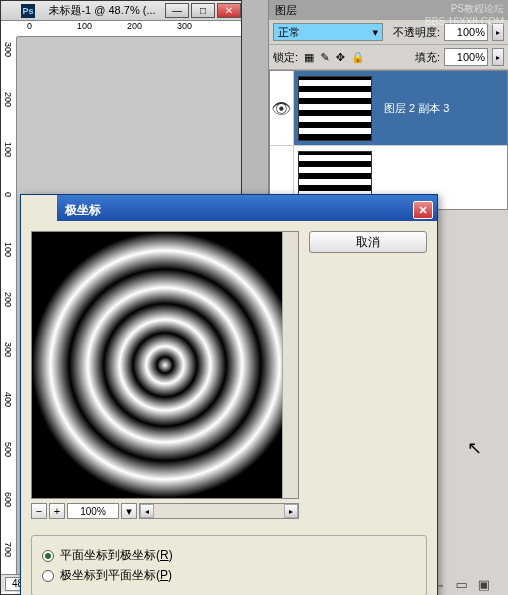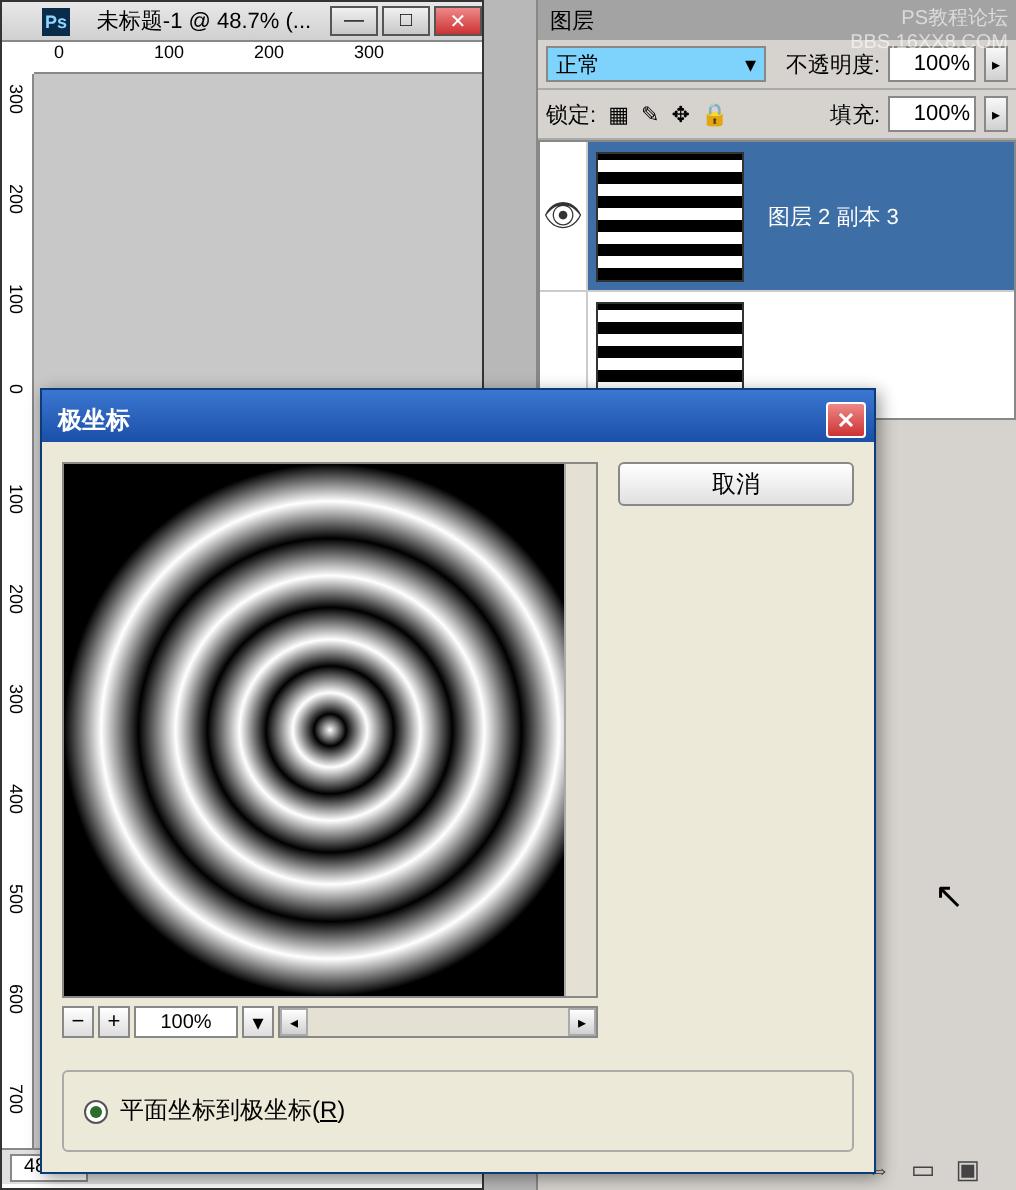--- a/index.html
+++ b/index.html
@@ -47,21 +47,21 @@
 .layer-thumb.stripes { background: repeating-linear-gradient(0deg, #000 0, #000 6px, #fff 6px, #fff 12px); }
 .layer-name { font-size: 11px; padding-left: 8px; }
 
 .panel-footer { position: absolute; bottom: 0; right: 12px; height: 22px; display: flex; gap: 10px; align-items: center; background: #d6d3ce; padding: 2px 6px; }
 .panel-footer span { font-size: 13px; color: #444; }
 
 .watermark { position: absolute; top: 2px; right: 4px; color: rgba(255,255,255,0.6); font-size: 10px; text-align: right; }
 
 
 .dialog { position: absolute; left: 20px; top: 194px; width: 418px; background: #ece9d8; border: 1px solid #0a3b7a; box-shadow: 2px 2px 8px rgba(0,0,0,0.4); }
-.dlg-title { height: 26px; background: linear-gradient(#3b77d1,#1b4fa8); color: #fff; display: flex; align-items: center; padding: 4px 4px 0 8px; font-size: 12px; font-weight: bold; }
+.dlg-title { height: 26px; background: linear-gradient(#3b77d1,#1b4fa8); color: #fff; display: flex; align-items: center; padding: 4px 4px 0 8px; font-size: 12px; font-weight: bold; margin-left: 36px; }
 .dlg-close { margin-left: auto; width: 20px; height: 18px; background: linear-gradient(#e88,#c33); border: 1px solid #fff; color: #fff; display: flex; align-items: center; justify-content: center; font-size: 11px; border-radius: 2px; }
 .dlg-body { padding: 10px; display: flex; gap: 10px; }
 .preview-wrap { width: 268px; }
 .preview-box { width: 268px; height: 268px; border: 1px solid #888; background: #fff; position: relative; overflow: hidden; }
 .preview-box svg { width: 100%; height: 100%; display: block; }
 .preview-scroll-v { position: absolute; right: 0; top: 0; width: 16px; height: 268px; background: #e4e0d4; border-left: 1px solid #aaa; }
 .zoom-row { display: flex; align-items: center; margin-top: 4px; gap: 2px; }
 .zoom-btn { width: 16px; height: 16px; border: 1px solid #888; background: linear-gradient(#fff,#ddd); font-size: 11px; display: flex; align-items: center; justify-content: center; }
 .zoom-val { width: 52px; height: 16px; border: 1px solid #888; background: #fff; font-size: 10px; text-align: center; display: flex; align-items: center; justify-content: center; }
 .zoom-scroll { flex: 1; height: 16px; border: 1px solid #888; background: #e4e0d4; display: flex; }
@@ -206,16 +206,20 @@
     </div>
     <div class="dlg-right">
       <div class="dlg-btn">取消</div>
     </div>
   </div>
   <div class="radio-group">
     <div class="radio-row">
       <div class="radio checked"></div>
       <span><span>平面坐标到极坐标(</span><span class="shortcut">R</span><span>)</span></span>
     </div>
+    <div class="radio-row">
+      <div class="radio"></div>
+      <span><span>极坐标到平面坐标(</span><span class="shortcut">P</span><span>)</span></span>
+    </div>
   </div>
 </div>
 
 <div class="cursor">↖</div>
 
 </body></html>

